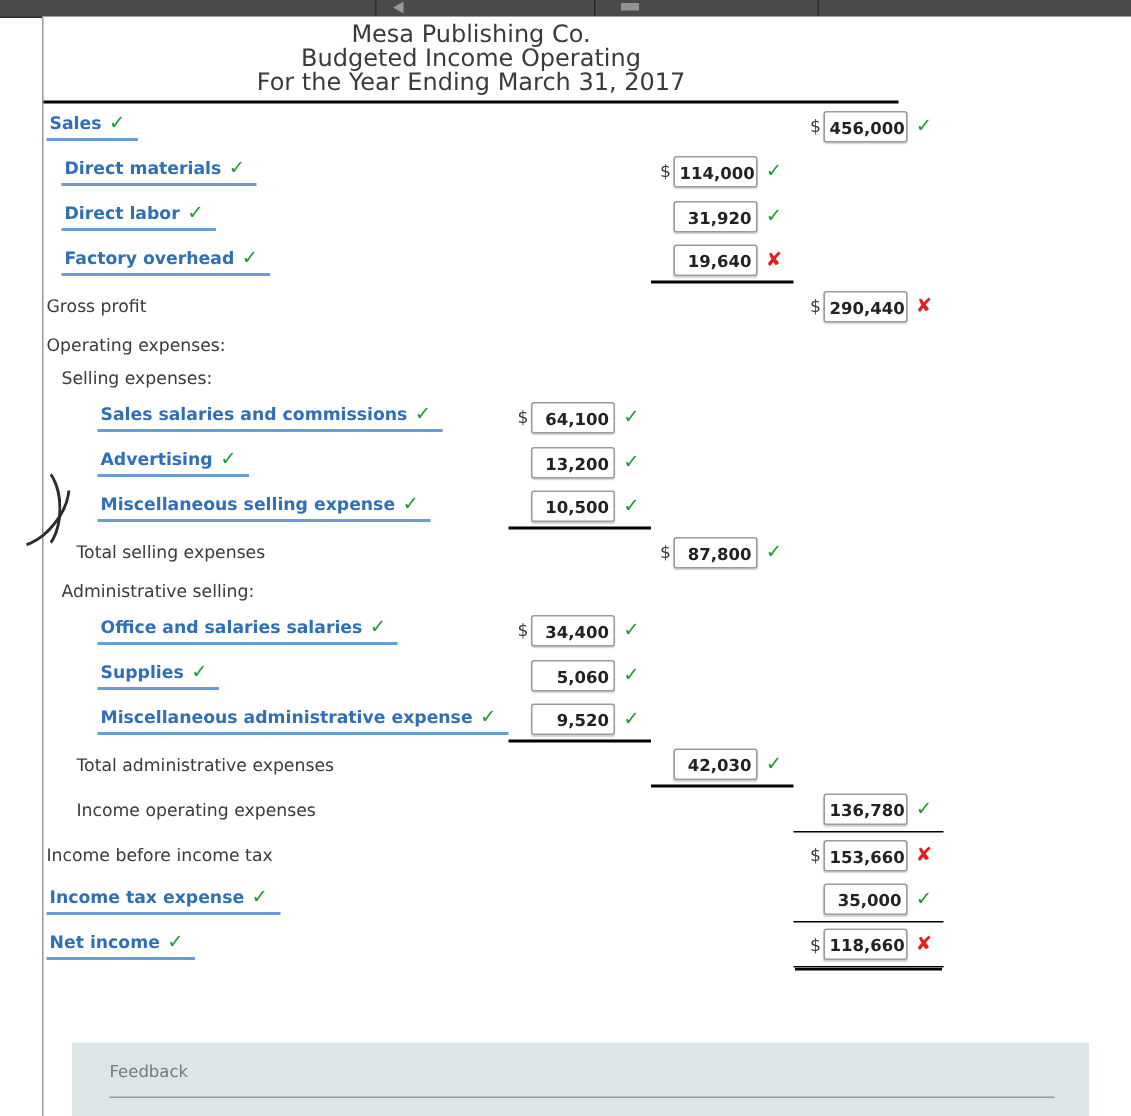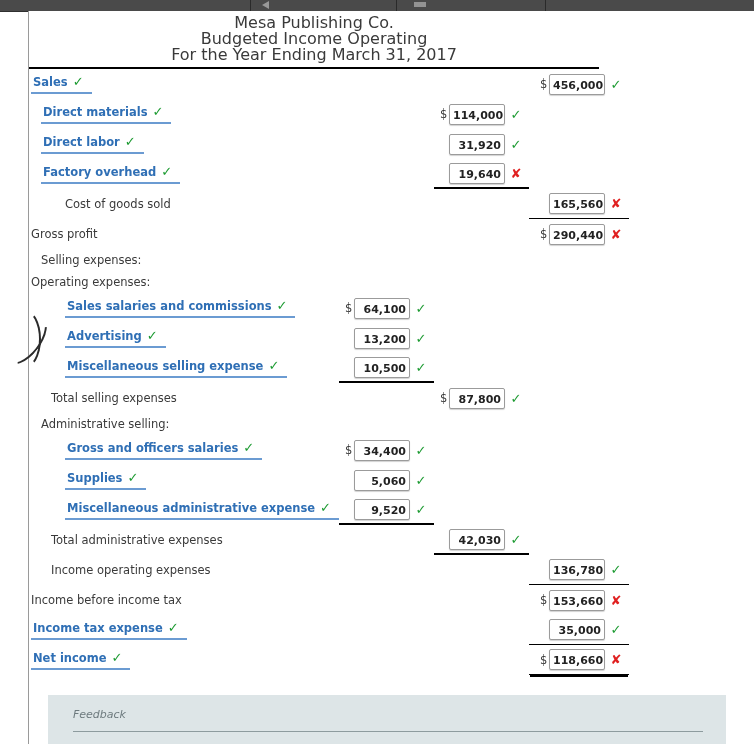--- a/index.html
+++ b/index.html
@@ -202,21 +202,20 @@
 
   
   #feedback-panel {
     position: absolute;
     left: 48px;
     top: 695px;
     width: 678px;
     height: 49px;
     background: #dde5e7;
     box-sizing: border-box;
-    font-style: italic;
   }
   #feedback-label {
     position: absolute;
     left: 25px; top: 13px;
     font-size: 11px;
     color: #6d7a7e;
     font-family: "DejaVu Sans", "Liberation Sans", sans-serif;
   }
   #feedback-rule {
     position: absolute;
@@ -312,55 +311,43 @@
           <td class="rule-b">
             <div class="amtwrap">
               <span class="dollar blank">$</span>
               <div class="amtbox">19,640</div>
               <span class="amtmark mark bad">✘</span>
             </div>
           </td>
           <td></td>
         </tr>
 
-        <tr>
-          <td class="plain ind2">Cost of goods sold</td>
-          <td></td>
-          <td></td>
-          <td class="rule-b-thin">
-            <div class="amtwrap">
-              <span class="dollar blank">$</span>
-              <div class="amtbox">165,560</div>
-              <span class="amtmark mark bad">✘</span>
-            </div>
-          </td>
-        </tr>
 
         <tr>
           <td class="plain ind0">Gross profit</td>
           <td></td>
           <td></td>
           <td>
             <div class="amtwrap">
               <span class="dollar">$</span>
               <div class="amtbox">290,440</div>
               <span class="amtmark mark bad">✘</span>
             </div>
           </td>
         </tr>
 
         <tr style="height:22px">
+          <td class="plain ind0" style="height:22px">Operating expenses:</td>
+          <td style="height:22px"></td>
+          <td style="height:22px"></td>
+          <td style="height:22px"></td>
+        </tr>
+
+        <tr style="height:22px">
           <td class="plain ind1" style="height:22px">Selling expenses:</td>
-          <td style="height:22px"></td>
-          <td style="height:22px"></td>
-          <td style="height:22px"></td>
-        </tr>
-
-        <tr style="height:22px">
-          <td class="plain ind0" style="height:22px">Operating expenses:</td>
           <td style="height:22px"></td>
           <td style="height:22px"></td>
           <td style="height:22px"></td>
         </tr>
 
         <tr>
           <td class="ind2">
             <span class="acct"><span>Sales salaries and commissions</span><span class="mark ok">✓</span></span>
           </td>
           <td>
@@ -419,21 +406,21 @@
 
         <tr style="height:22px">
           <td class="plain ind1" style="height:22px">Administrative selling:</td>
           <td style="height:22px"></td>
           <td style="height:22px"></td>
           <td style="height:22px"></td>
         </tr>
 
         <tr>
           <td class="ind2">
-            <span class="acct"><span>Gross and officers salaries</span><span class="mark ok">✓</span></span>
+            <span class="acct"><span>Office and salaries salaries</span><span class="mark ok">✓</span></span>
           </td>
           <td>
             <div class="amtwrap">
               <span class="dollar">$</span>
               <div class="amtbox">34,400</div>
               <span class="amtmark mark ok">✓</span>
             </div>
           </td>
           <td></td>
           <td></td>

